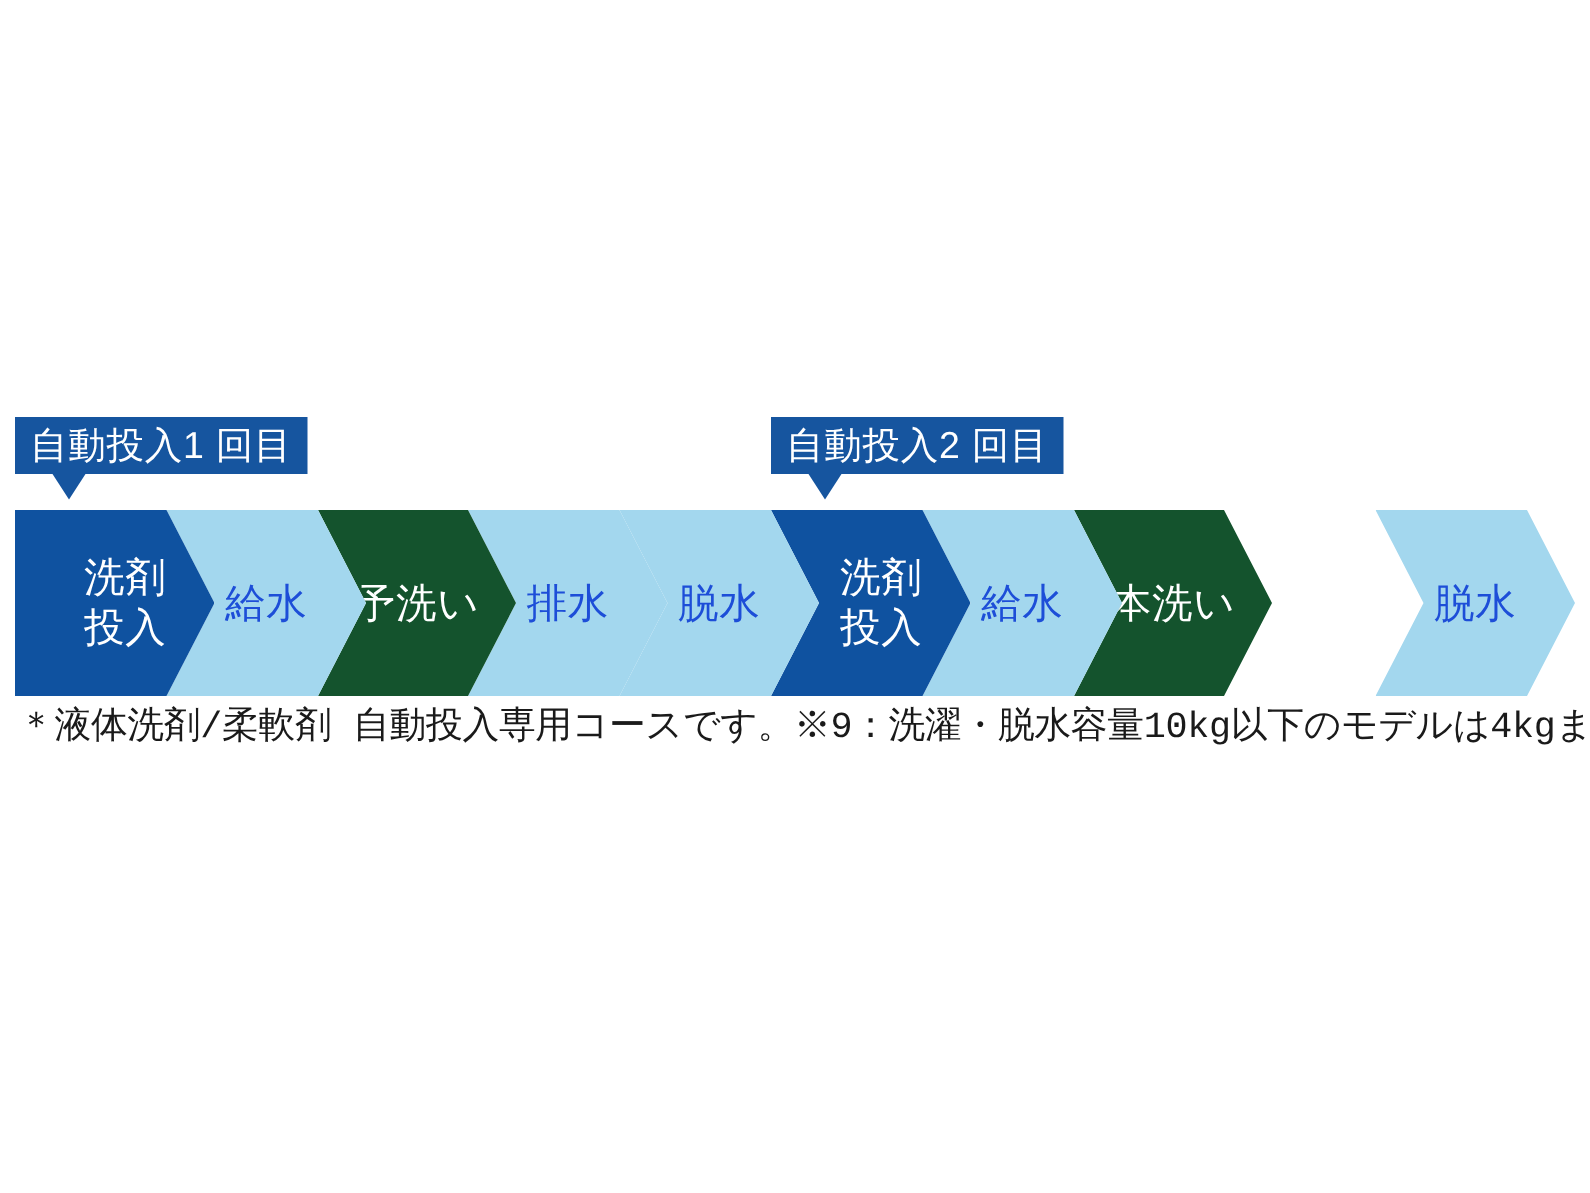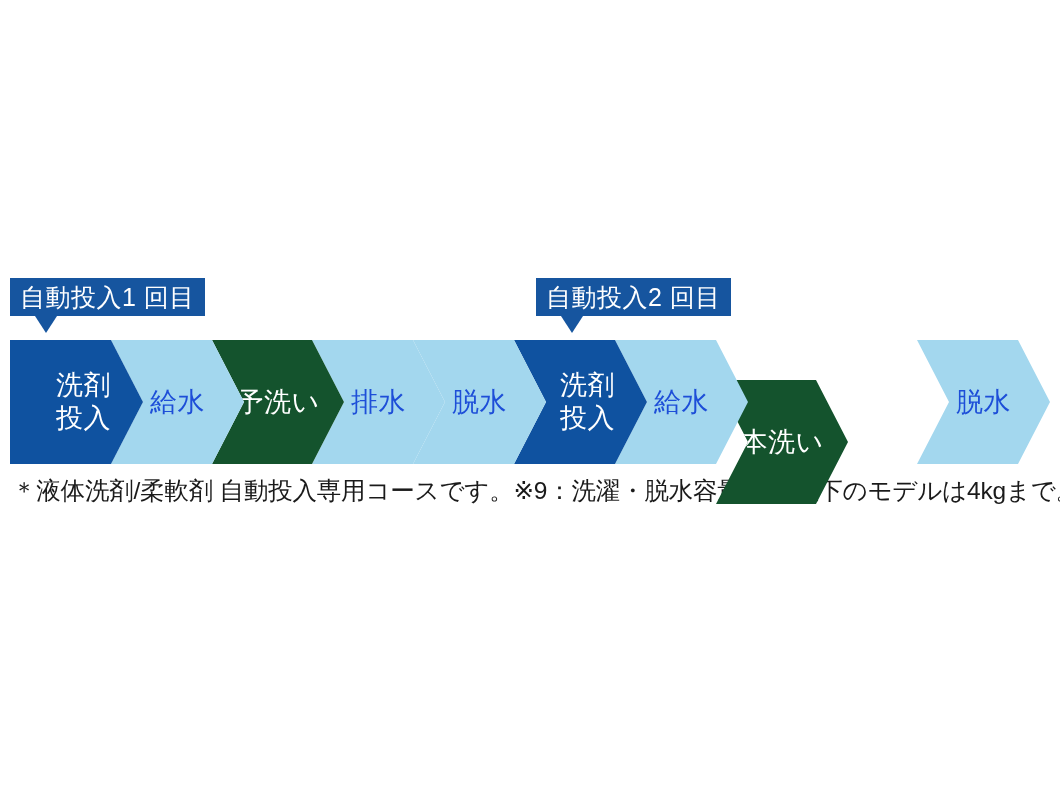--- a/index.html
+++ b/index.html
@@ -95,42 +95,43 @@
   .chev.two-line .chev-label { padding-left: 14px; }
 
   
   #captions {
     position: absolute;
     left: 12px;
     top: 474px;
     width: 1040px;
     height: 34px;
     display: flex;
-    align-items: center;
+    align-items: flex-start;
     white-space: nowrap;
+    font-family: Liberation Mono, monospace;
   }
   .caption {
     font-size: 24.5px;
     color: #1a1a1a;
     letter-spacing: -0.2px;
     line-height: 1;
   }
   .caption-gap { display: inline-block; width: 22px; }
 </style>
 </head>
 <body>
 
 <div id="stage">
 
   <div class="callout" id="callout-0" style="left: 10px; top: 278px;">
     <span class="callout-text">自動投入1 回目</span>
     <span class="callout-tail" style="left: 25px;"></span>
   </div>
 
-  <div class="callout" id="callout-1" style="left: 536px; top: 278px;">
+  <div class="callout" id="callout-1" style="left: 514px; top: 278px;">
     <span class="callout-text">自動投入2 回目</span>
     <span class="callout-tail" style="left: 25px;"></span>
   </div>
 
   <div id="flow">
       <div class="chev first dark two-line" style="left: 0px; width: 133px; z-index: 10;">
         <div class="chev-label">洗剤
 投入</div>
       </div>
       <div class="chev mid light" style="left: 101px; width: 133px; z-index: 9;">
@@ -145,21 +146,21 @@
       <div class="chev mid light" style="left: 403px; width: 133px; z-index: 6;">
         <div class="chev-label">脱水</div>
       </div>
       <div class="chev mid dark two-line" style="left: 504px; width: 133px; z-index: 5;">
         <div class="chev-label">洗剤
 投入</div>
       </div>
       <div class="chev mid light" style="left: 605px; width: 133px; z-index: 4;">
         <div class="chev-label">給水</div>
       </div>
-      <div class="chev mid med" style="left: 706px; width: 132px; z-index: 3; margin-top: 40px;">
+      <div class="chev mid med" style="left: 706px; width: 132px; z-index: 3;">
         <div class="chev-label">本洗い</div>
       </div>
       <div class="chev mid light" style="left: 907px; width: 133px; z-index: 1;">
         <div class="chev-label">脱水</div>
       </div>
     </div>
 
   <div id="captions">
     <span class="caption">＊液体洗剤/柔軟剤 自動投入専用コースです。</span>
     <span class="caption-gap"></span>

